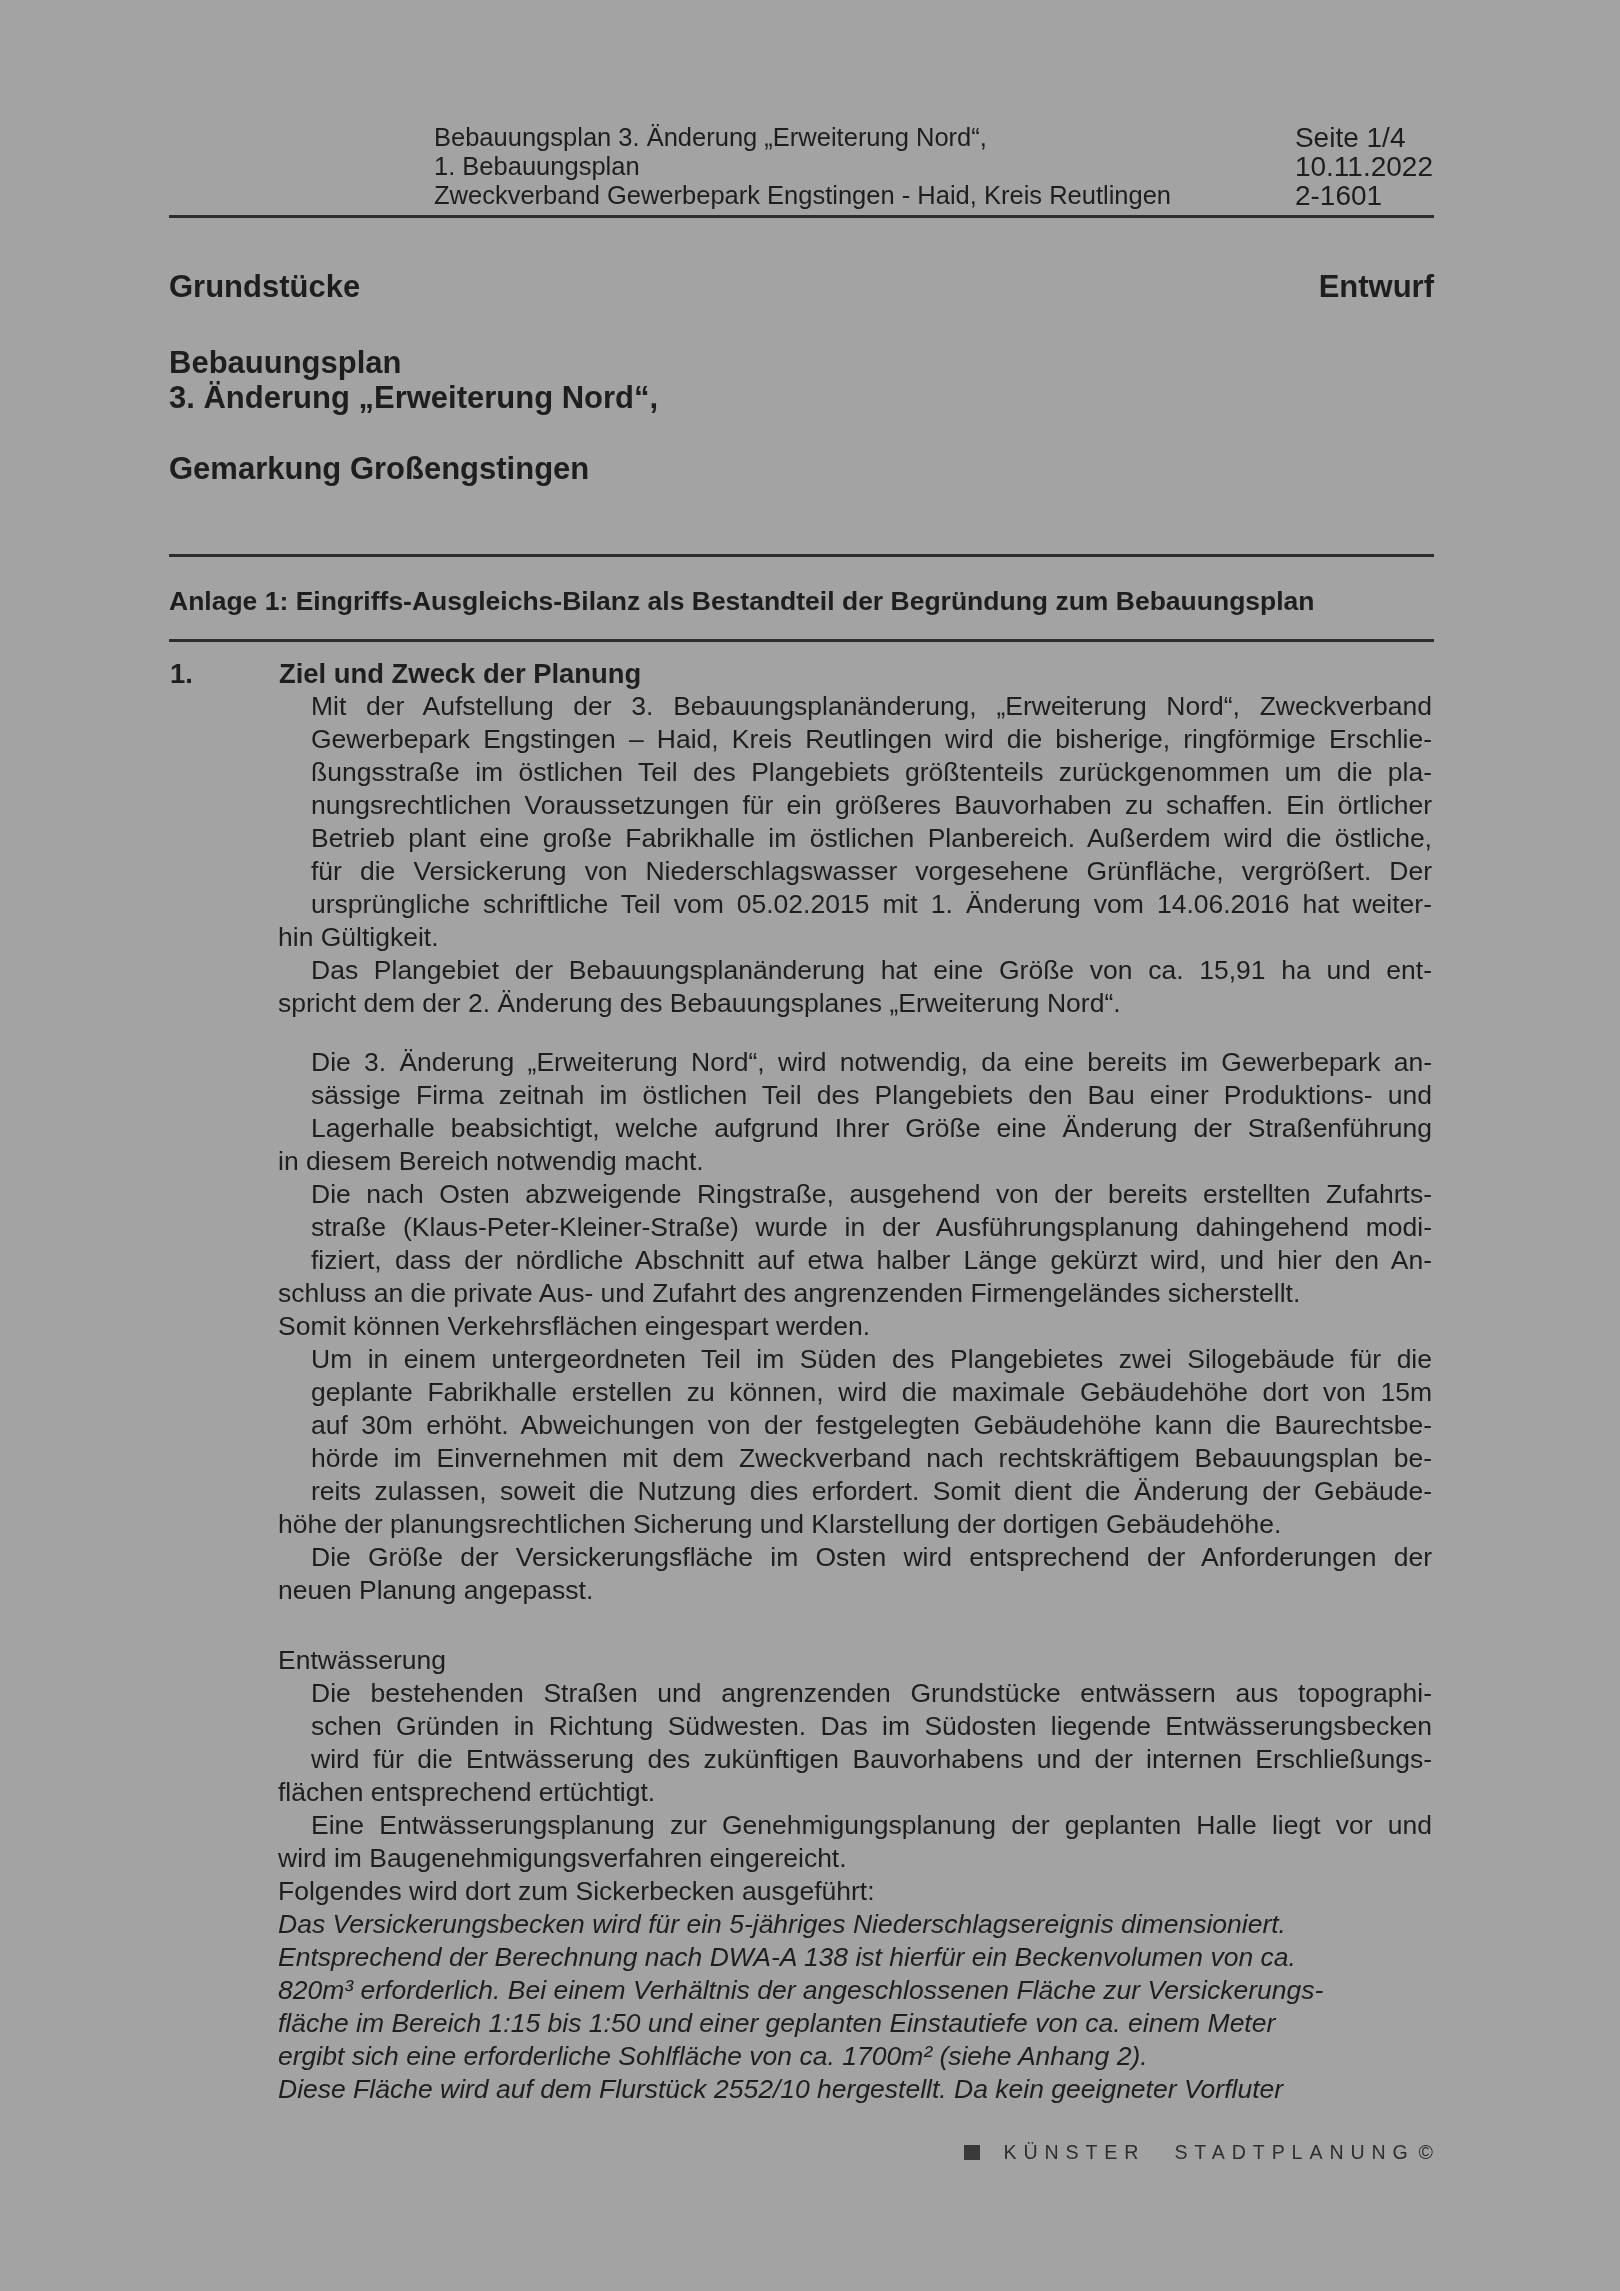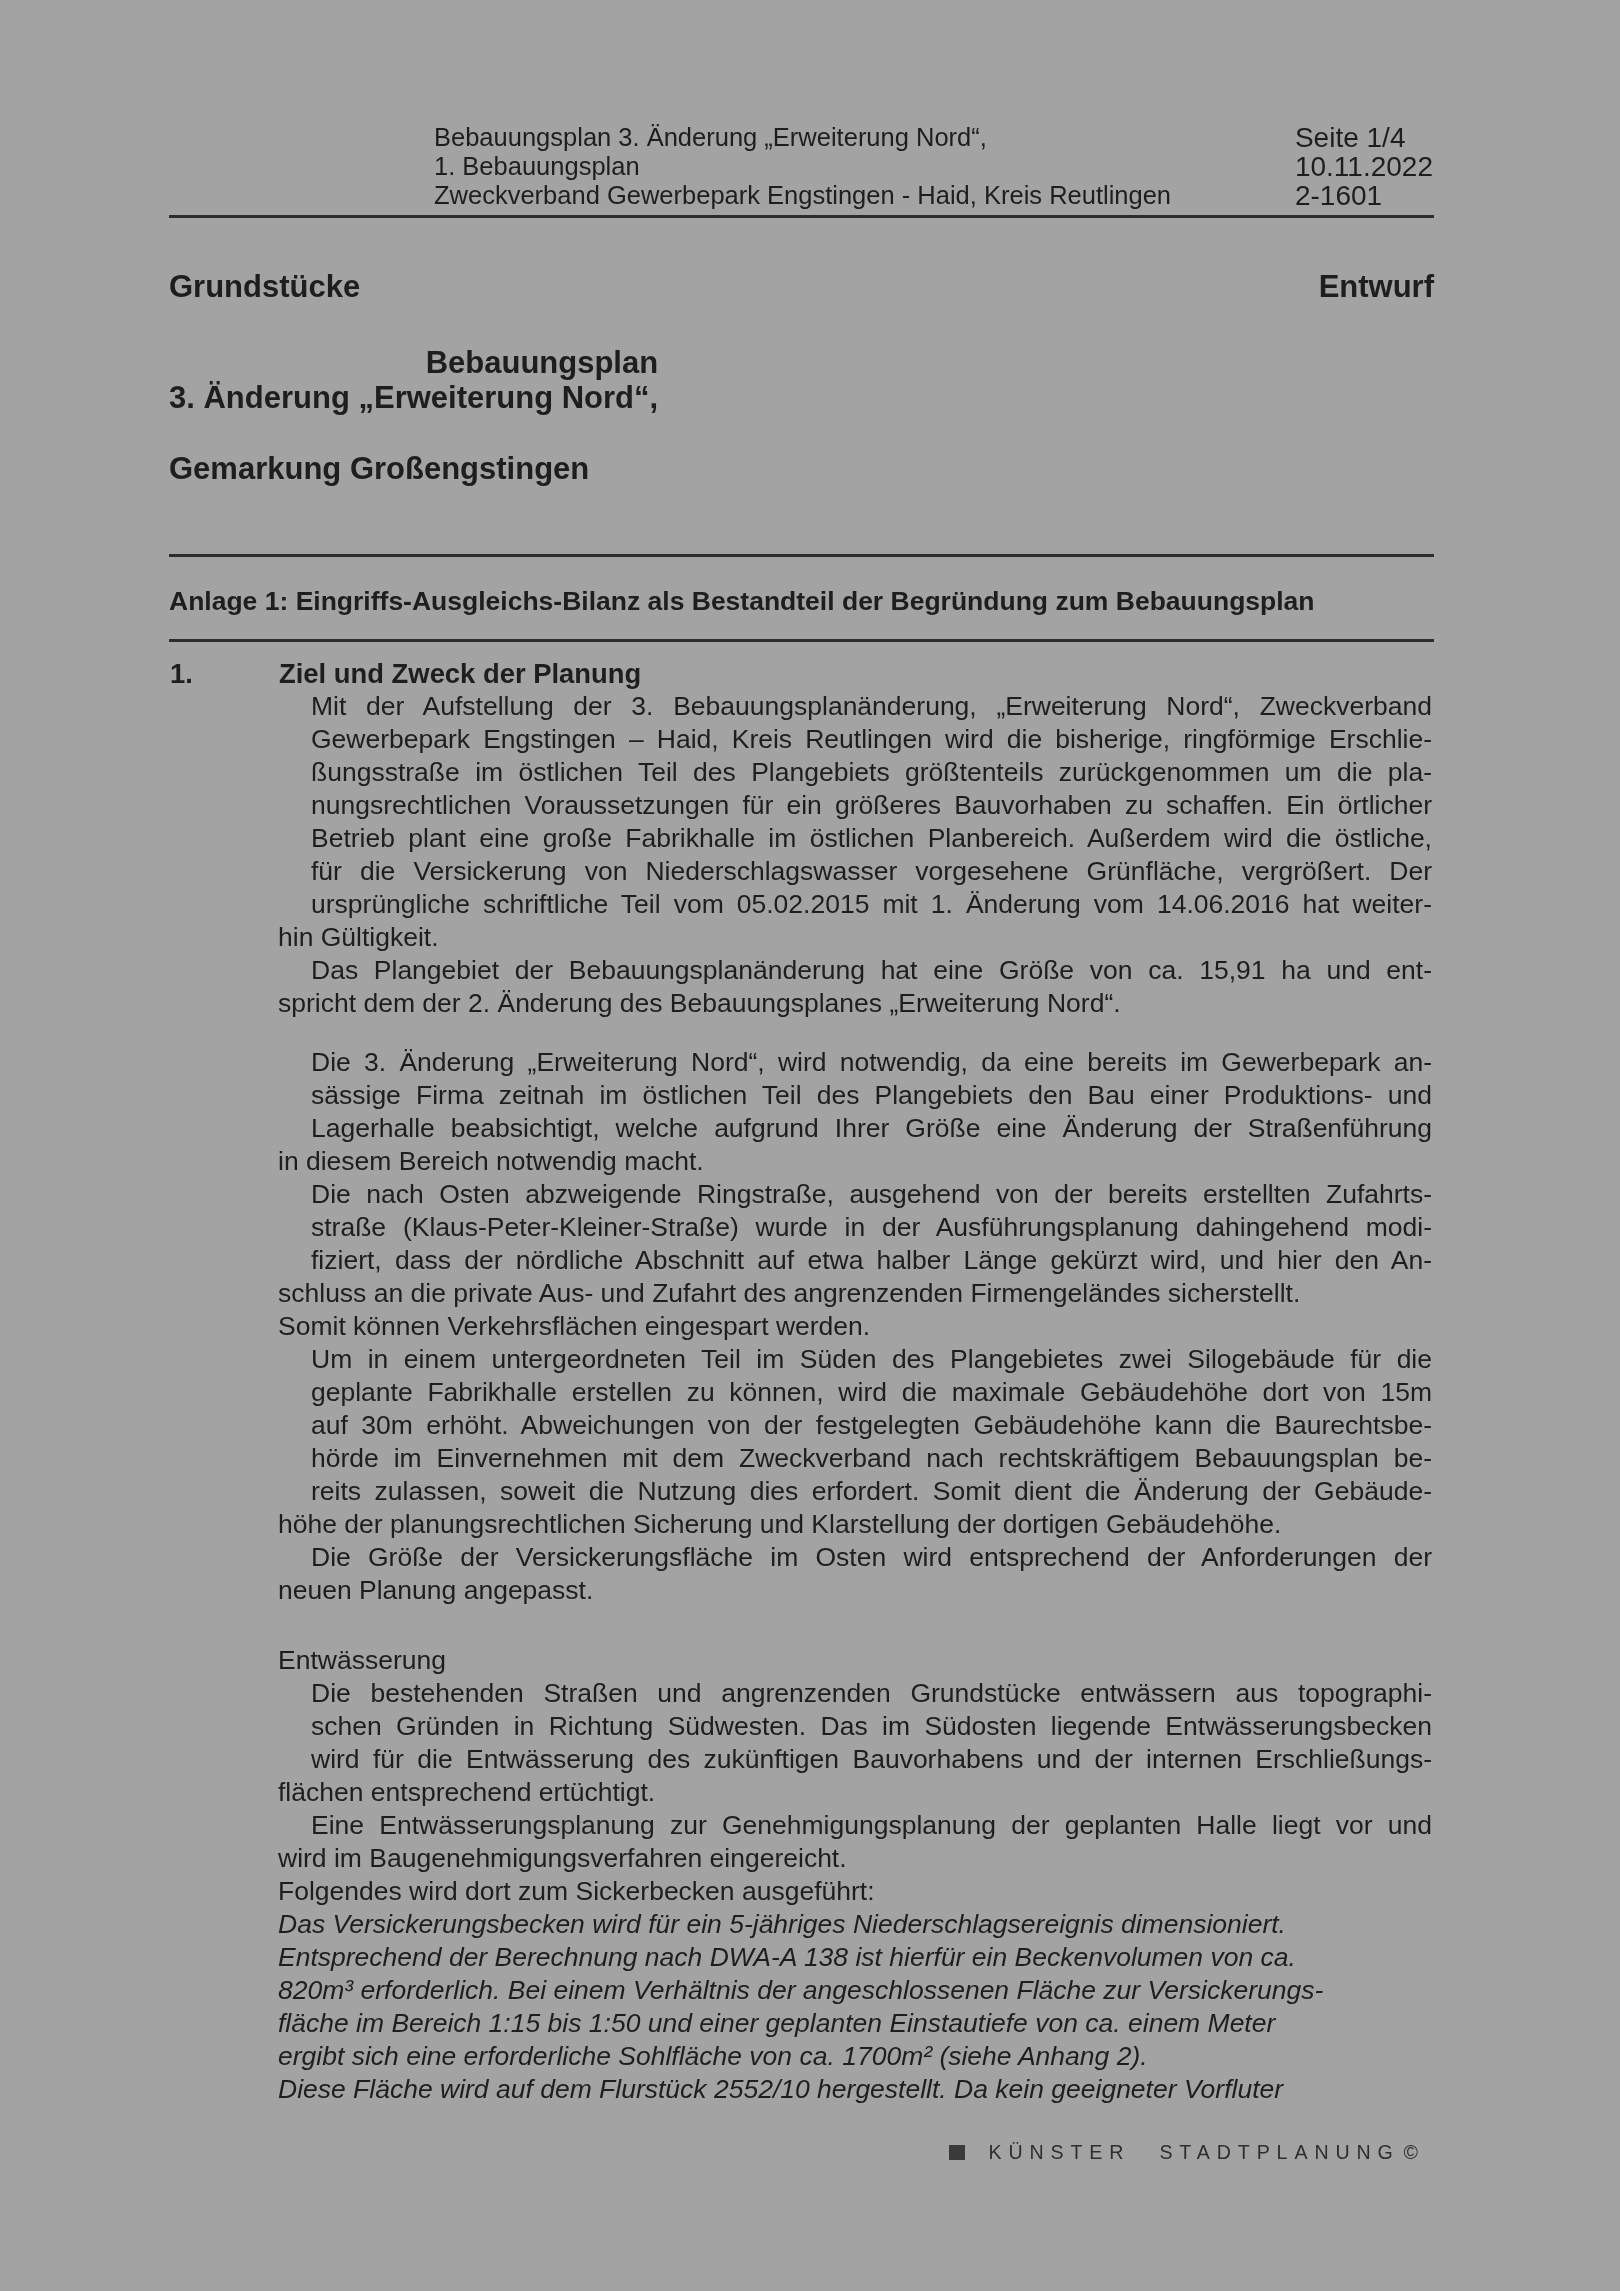--- a/index.html
+++ b/index.html
@@ -15,34 +15,34 @@
   
   .hdr-left  { position:absolute; left:434px; top:123px; font-size:25.5px; line-height:29px; }
   .hdr-right { position:absolute; right:187px; top:123px; font-size:28px; line-height:29px; text-align:left; }
   .rule { position:absolute; left:169px; width:1265px; height:2.9px; background:#2d2d2d; }
   .rule1 { top:215px; }
   .rule2 { top:554px; }
   .rule3 { top:639px; }
   
   .doctype-row { position:absolute; left:169px; top:269px; width:1265px; font-size:31px; font-weight:bold; line-height:35px; }
   .doctype-row .right { float:right; }
-  .title    { position:absolute; left:169px; top:345px; font-size:31px; font-weight:bold; line-height:35px;text-align:right; }
+  .title    { position:absolute; left:169px; top:345px; font-size:31px; font-weight:bold; line-height:35px; }
   .subtitle { position:absolute; left:169px; top:451px; font-size:31px; font-weight:bold; line-height:35px; }
   .anlage   { position:absolute; left:169px; top:585px; font-size:26.5px; font-weight:bold; line-height:33px; }
   
   .section-num     { position:absolute; left:170px; top:657px; font-size:27.4px; font-weight:bold; line-height:33px; }
   .section-heading { position:absolute; left:279px; top:657px; font-size:27.4px; font-weight:bold; line-height:33px; }
   
   .body-col { position:absolute; left:278px; top:690px; width:1154px; font-size:26.5px; line-height:33px; }
   .bline { white-space:nowrap; }
   .bline.fill { white-space:normal; text-align:justify; text-align-last:justify; text-justify:inter-word;margin-left:33px; }
   .bline.it { font-style:italic; }
   .gap { width:100%; }
   
-  .footer { position:absolute; right:202px; top:2141px; font-size:19.6px; color:#2e2e2e;
+  .footer { position:absolute; right:187px; top:2141px; font-size:19.6px; color:#2e2e2e;
             letter-spacing:6.9px; display:flex; align-items:center;justify-content:space-between; }
   .footer .sq { width:15.7px; height:15.7px; background:#3a3a3a; margin-right:23.5px; flex:none; }
   .footer .word2 { margin-left:29px; }
   .footer .copy { margin-left:3.9px; letter-spacing:0; }
 </style>
 </head>
 <body>
 
 <div class="page">
 

